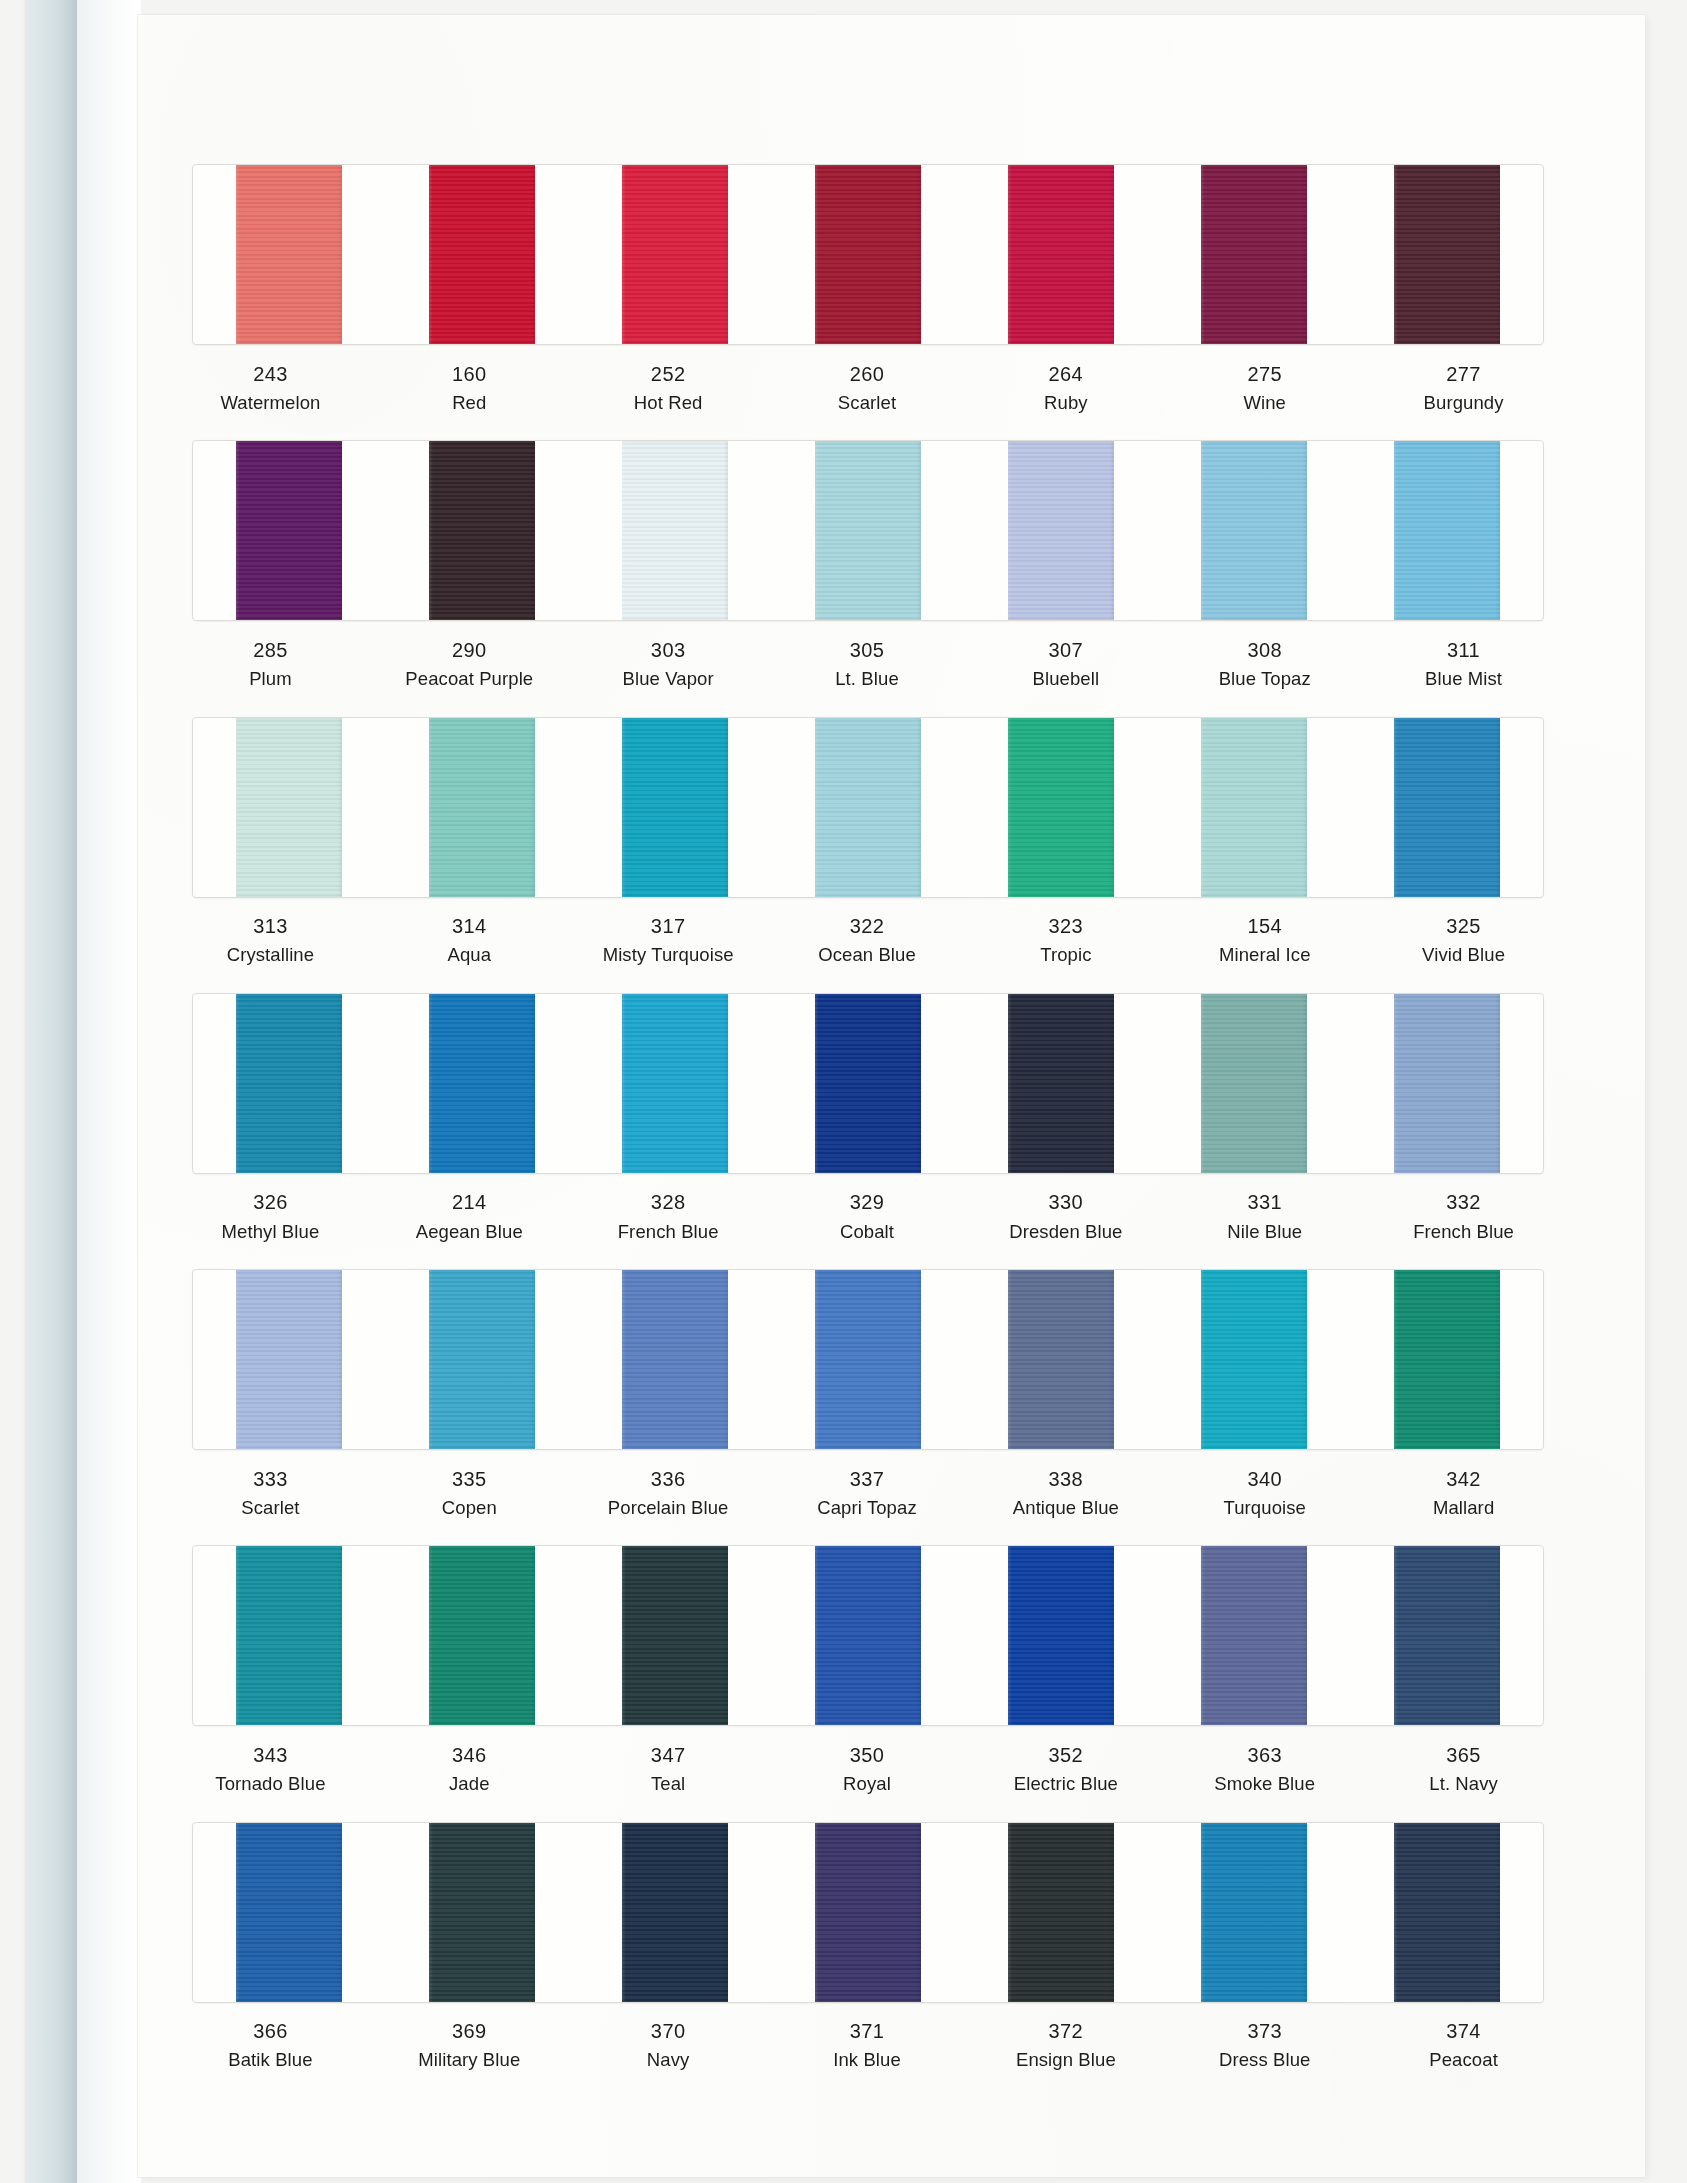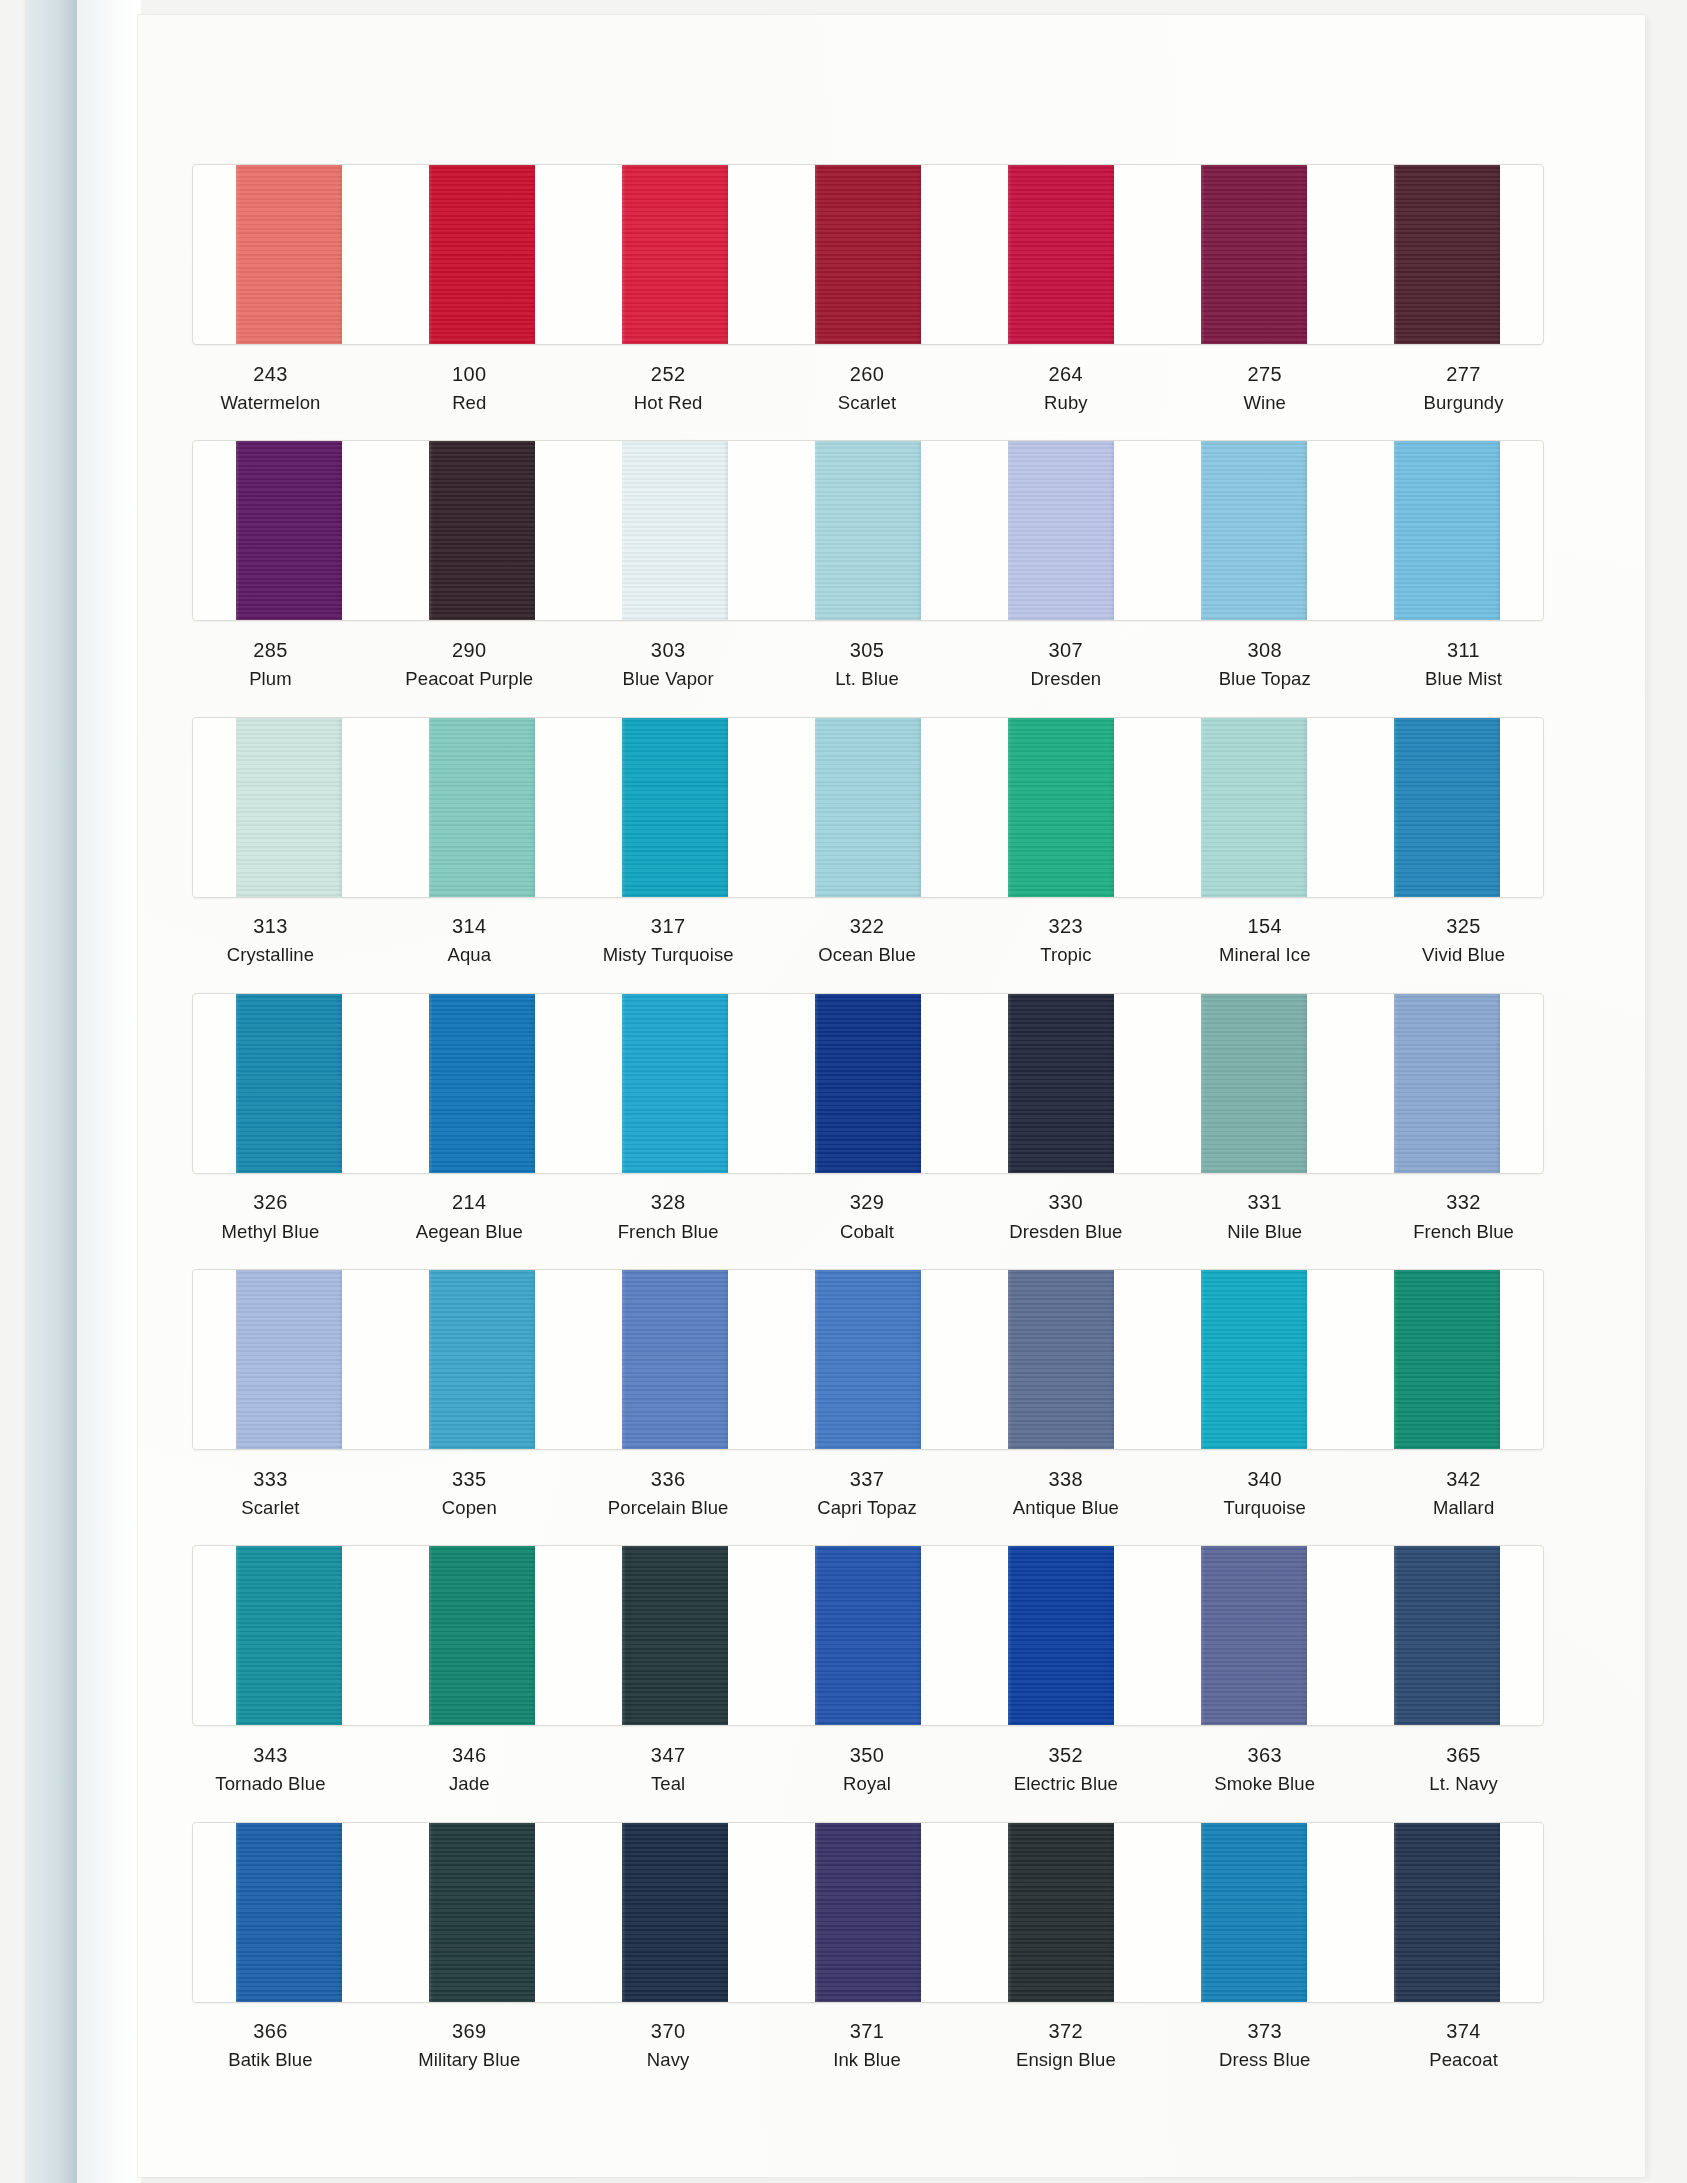--- a/index.html
+++ b/index.html
@@ -168,21 +168,21 @@
         <div class="ribbon-cell">
           <div class="ribbon" style="background: rgb(78, 36, 48);"></div>
         </div>
       </div>
       <div class="label-row">
         <div class="label-cell">
           <div class="swatch-code">243</div>
           <div class="swatch-name">Watermelon</div>
         </div>
         <div class="label-cell">
-          <div class="swatch-code">100</div>
+          <div class="swatch-code">160</div>
           <div class="swatch-name">Red</div>
         </div>
         <div class="label-cell">
           <div class="swatch-code">252</div>
           <div class="swatch-name">Hot Red</div>
         </div>
         <div class="label-cell">
           <div class="swatch-code">260</div>
           <div class="swatch-name">Scarlet</div>
         </div>
@@ -236,21 +236,21 @@
         <div class="label-cell">
           <div class="swatch-code">303</div>
           <div class="swatch-name">Blue Vapor</div>
         </div>
         <div class="label-cell">
           <div class="swatch-code">305</div>
           <div class="swatch-name">Lt. Blue</div>
         </div>
         <div class="label-cell">
           <div class="swatch-code">307</div>
-          <div class="swatch-name">Dresden</div>
+          <div class="swatch-name">Bluebell</div>
         </div>
         <div class="label-cell">
           <div class="swatch-code">308</div>
           <div class="swatch-name">Blue Topaz</div>
         </div>
         <div class="label-cell">
           <div class="swatch-code">311</div>
           <div class="swatch-name">Blue Mist</div>
         </div>
       </div>

